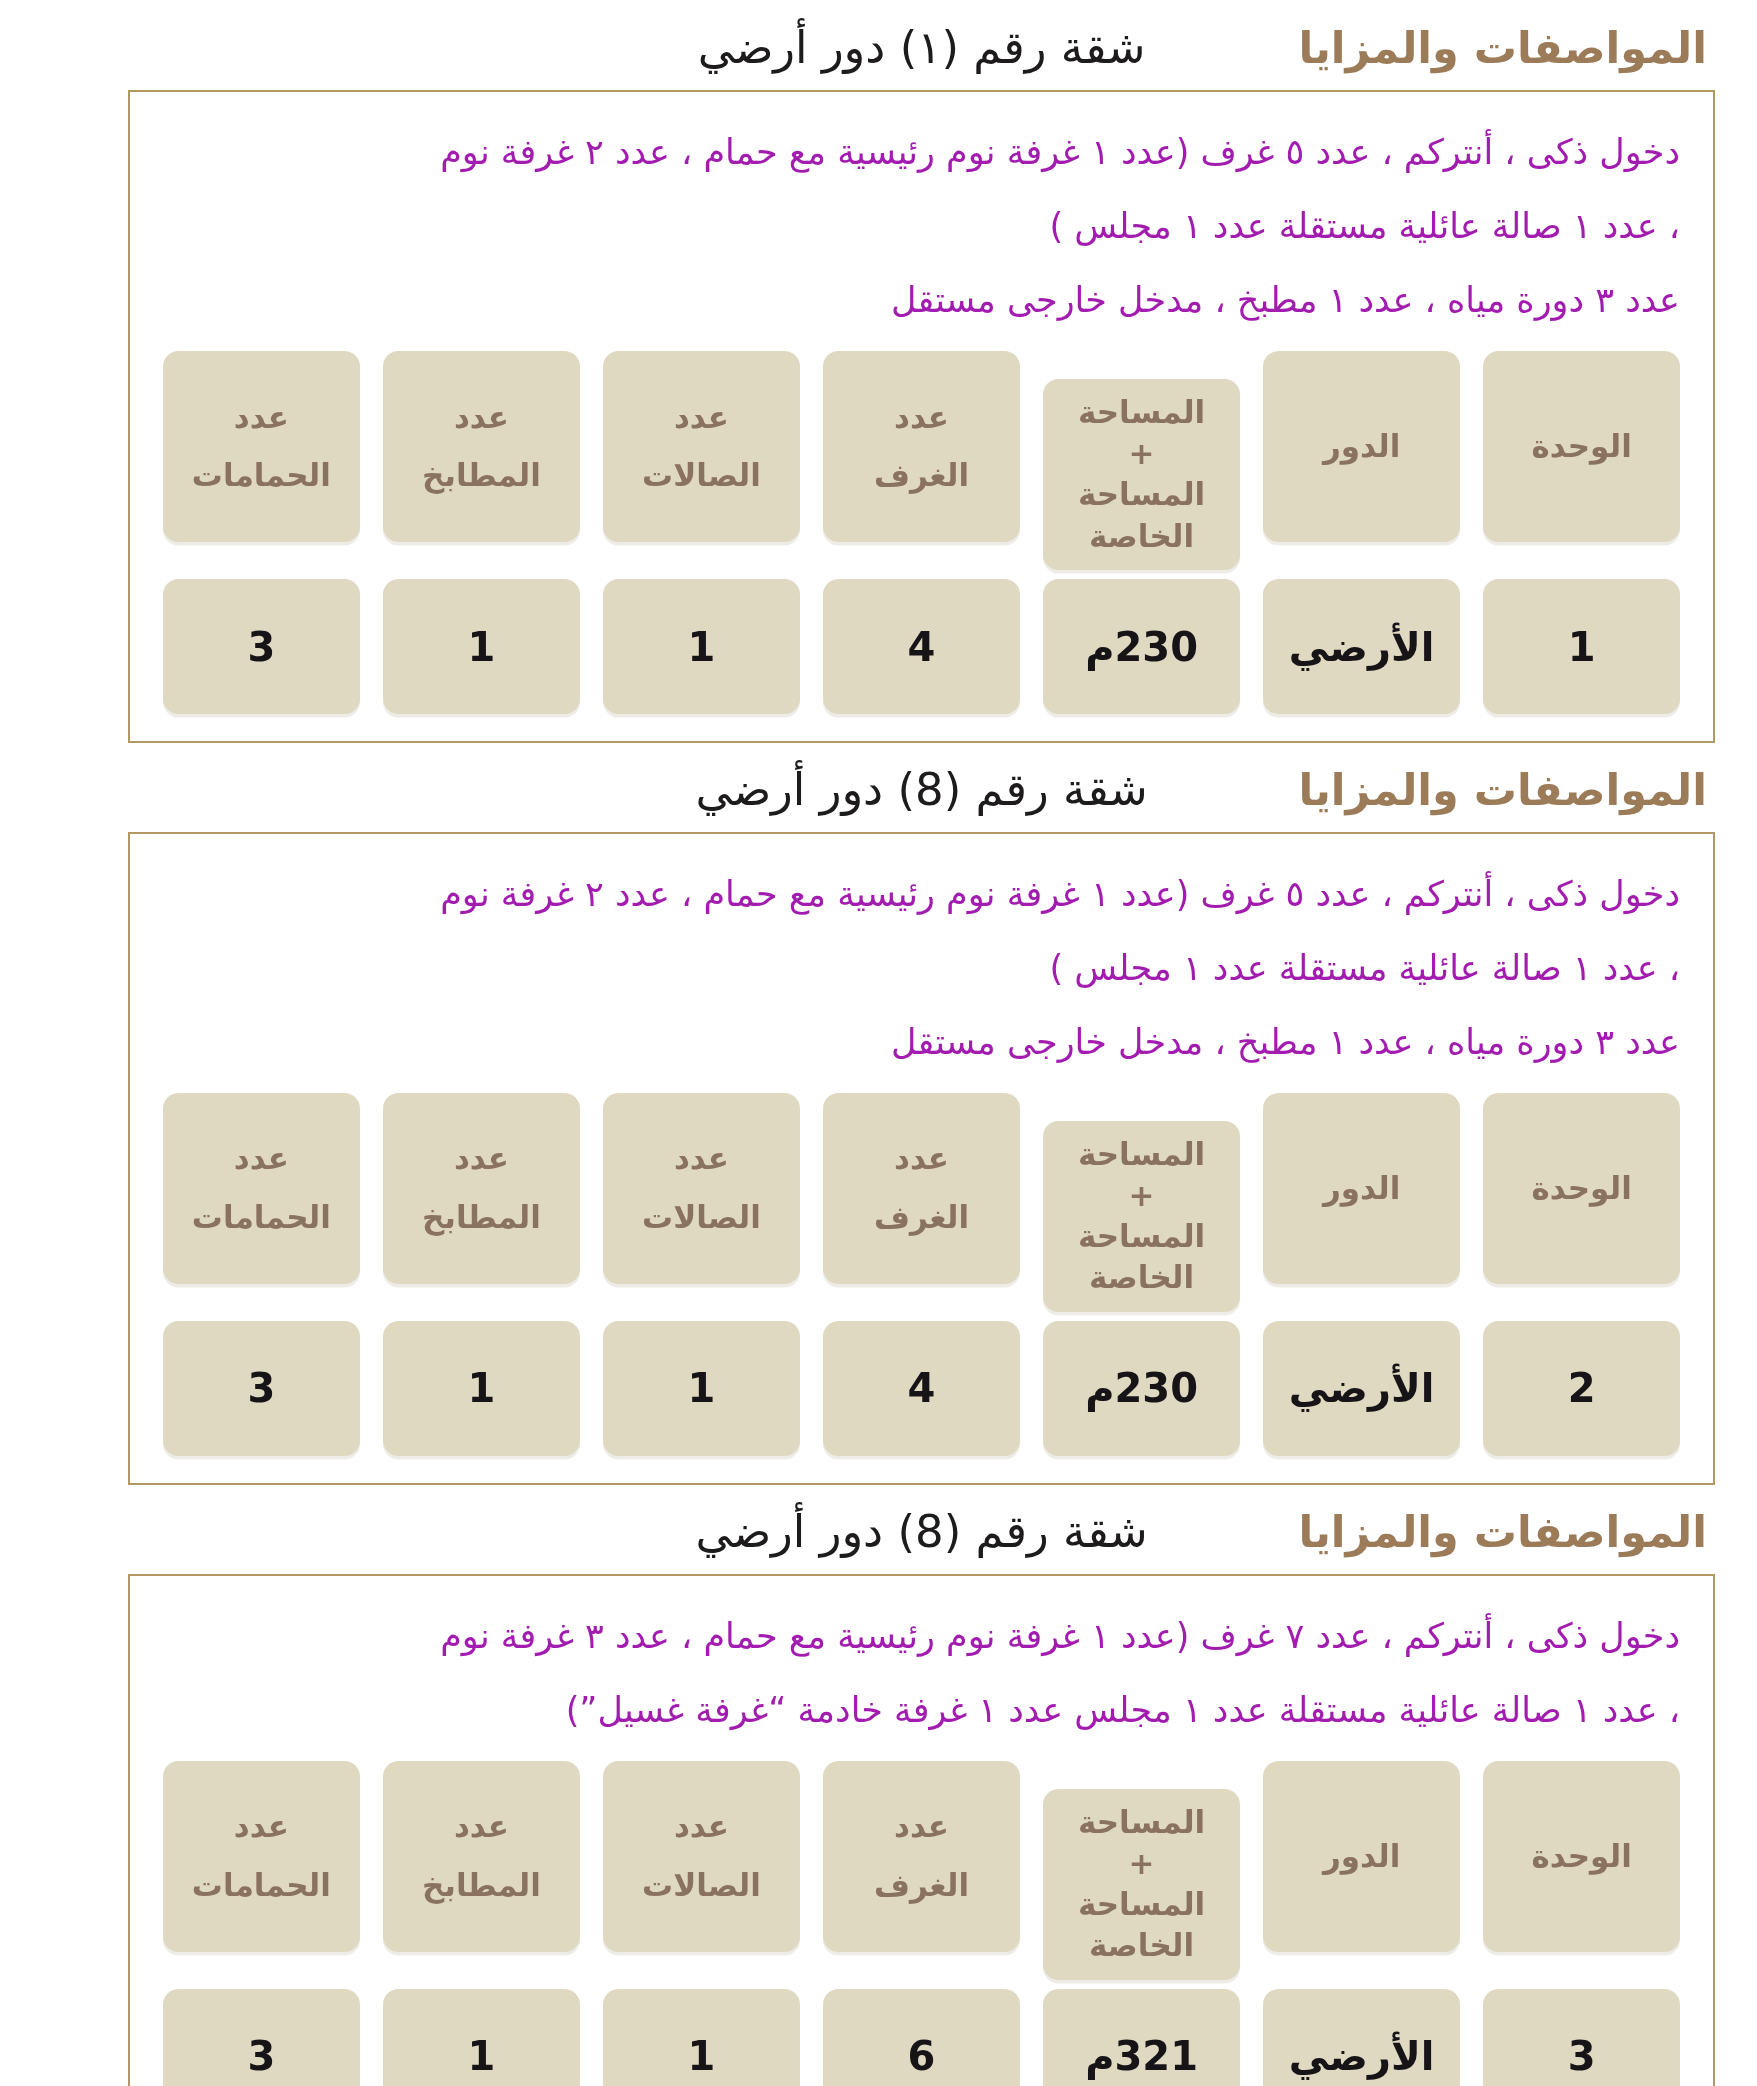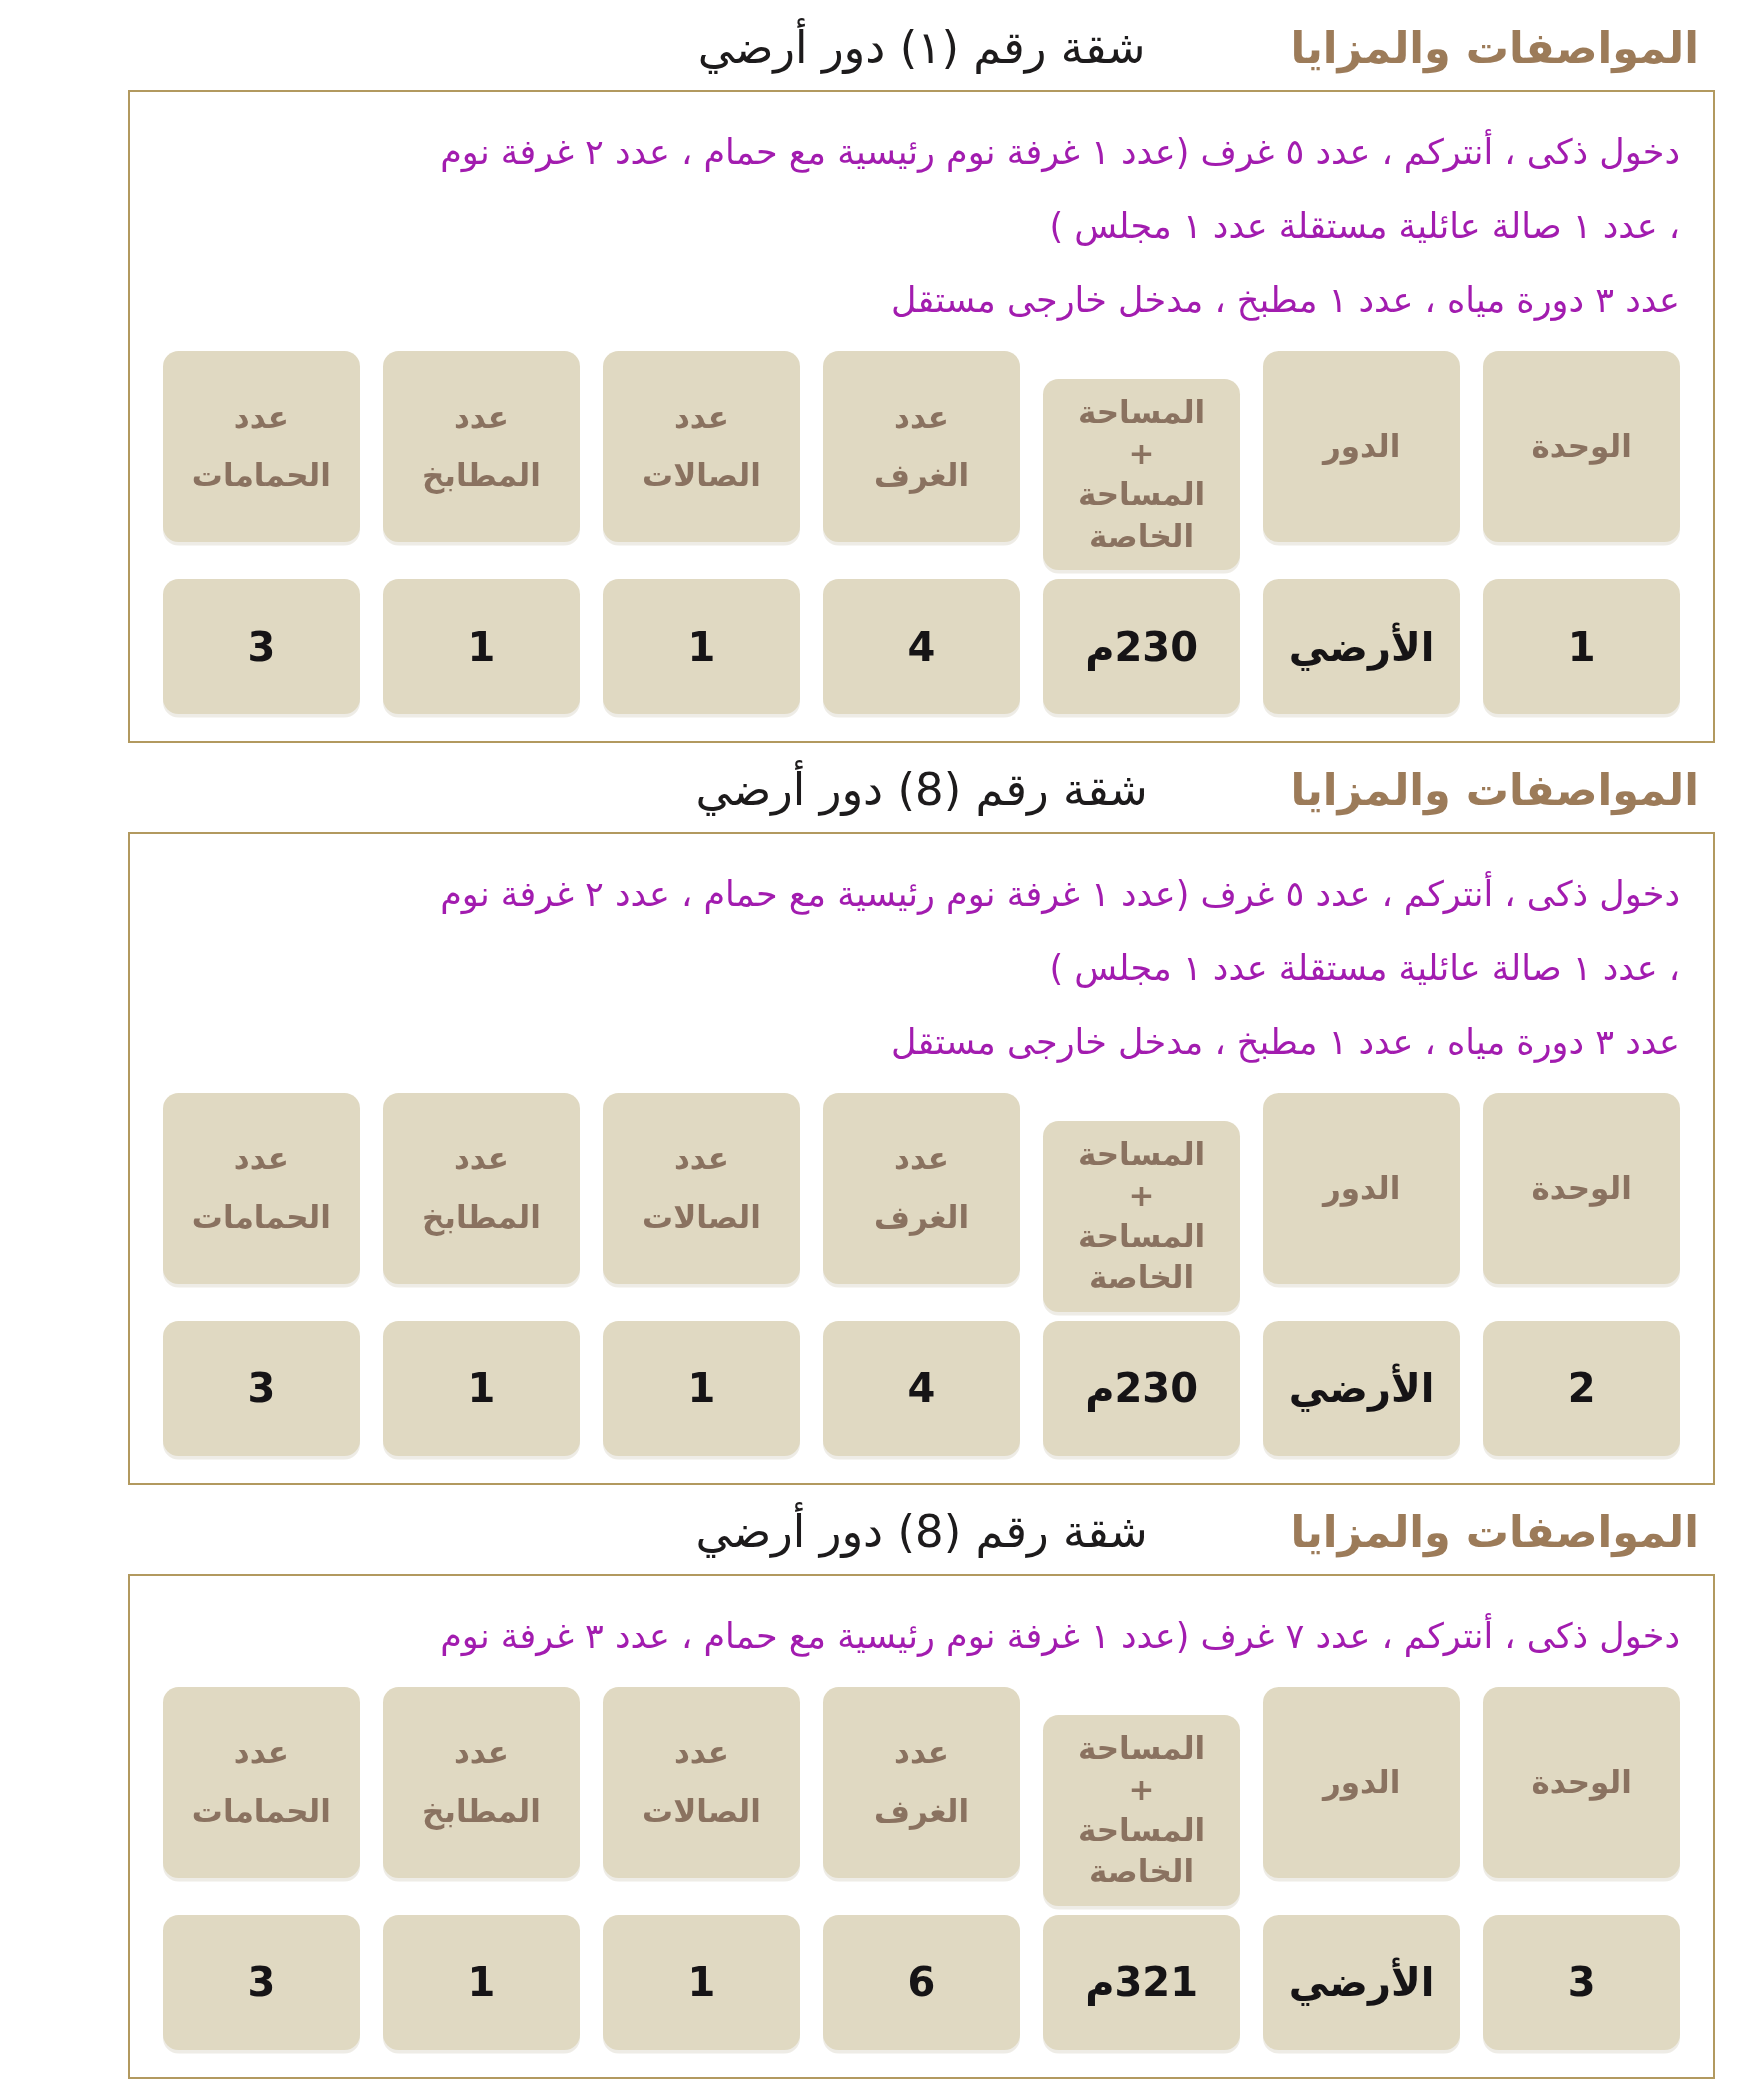--- a/index.html
+++ b/index.html
@@ -21,21 +21,21 @@
   }
   .section-header {
     position: relative;
     height: 62px;
     margin-top: 15.6px;
     margin-bottom: 11.3px;
   }
   .section:first-child .section-header { margin-top: 17px; }
   .section-label {
     position: absolute;
-    right: 16px;
+    right: 8px;
     top: 0;
     font-size: 43px;
     font-weight: bold;
     color: #9c7b59;
     white-space: nowrap;
     line-height: 62px;
   }
   .section-title {
     position: absolute;
     left: 50%;
@@ -178,20 +178,21 @@
   </section>
 
   <section class="section">
     <div class="section-header">
       <div class="section-label">المواصفات والمزايا</div>
       <h2 class="section-title">شقة رقم (8) دور أرضي</h2>
     </div>
     <div class="spec-box">
       <div class="desc">
         <div class="desc-line">دخول ذكى ، أنتركم ، عدد ٧ غرف (عدد ١ غرفة نوم رئيسية مع حمام ،  عدد ٣ غرفة نوم</div>
+        <div class="desc-line">، عدد ١ صالة عائلية مستقلة  عدد ١ مجلس عدد ١ غرفة خادمة “غرفة غسيل”)</div>
       </div>
       <div class="spec-table">
         <div class="cell head-cell">الوحدة</div>
         <div class="cell head-cell">الدور</div>
         <div class="cell head-cell col-area">المساحة
 +
 المساحة
 الخاصة</div>
         <div class="cell head-cell">عدد
 الغرف</div>

